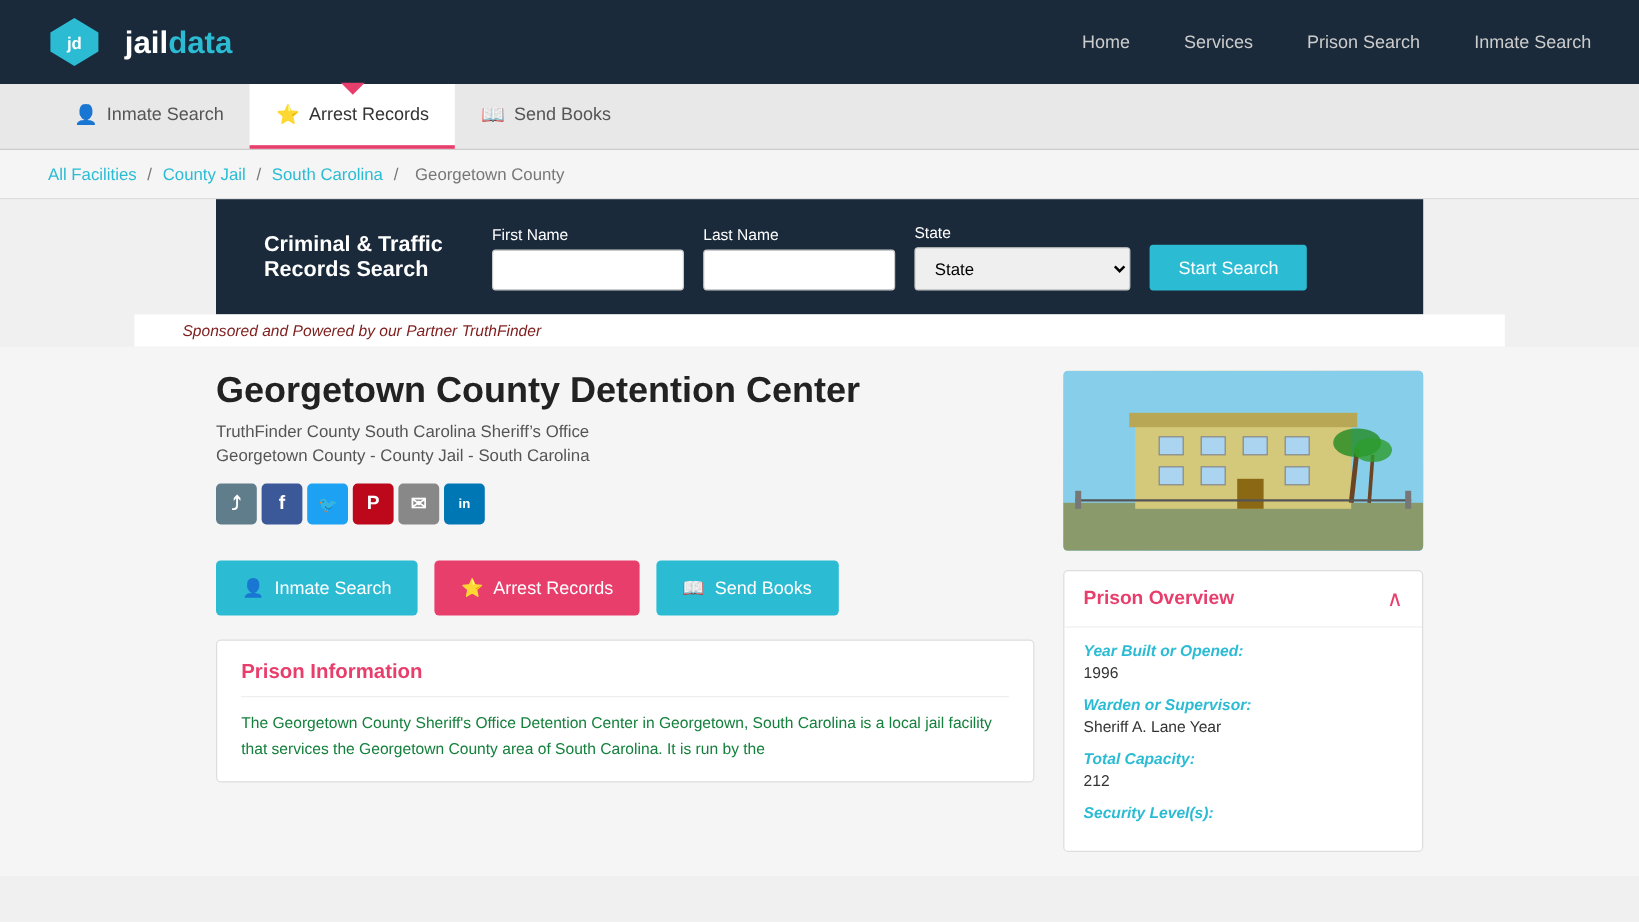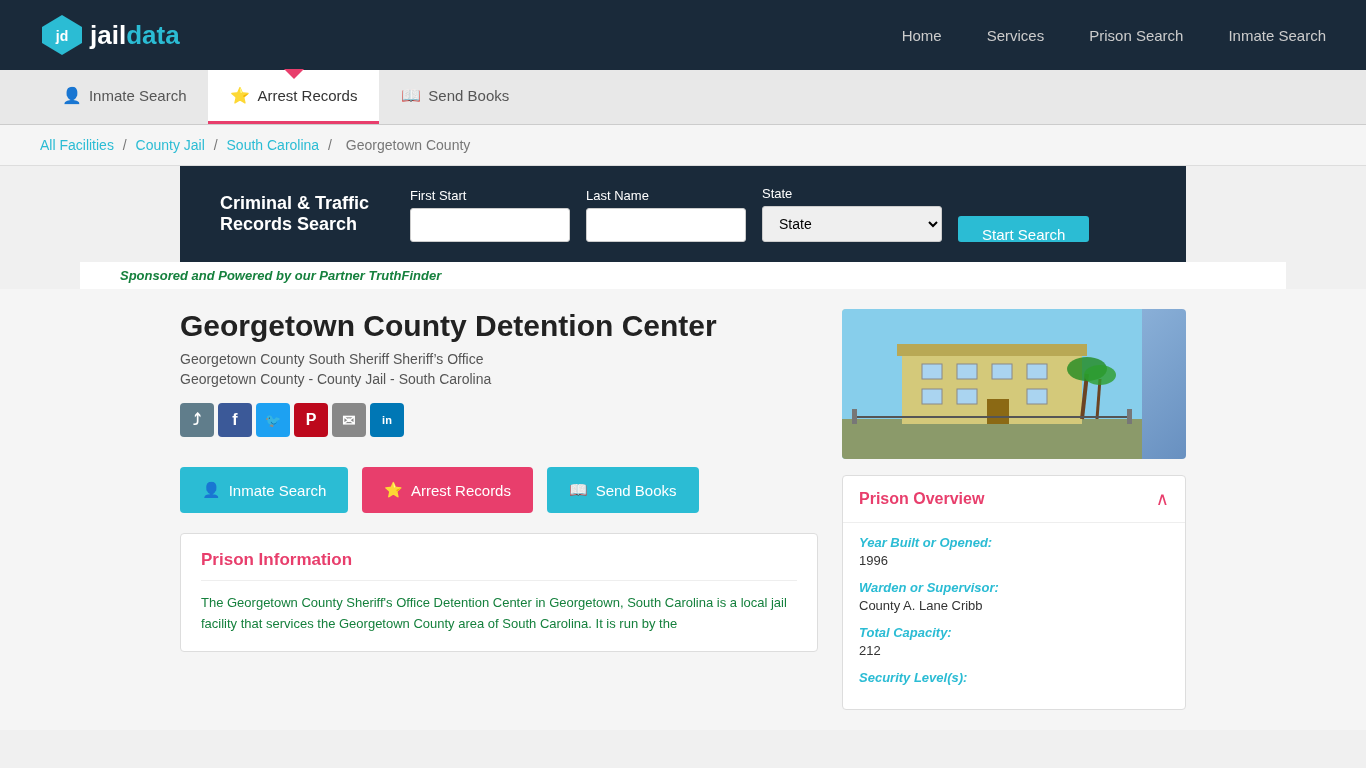--- a/index.html
+++ b/index.html
@@ -10,21 +10,21 @@
       background: #1a2a3a;
       display: flex;
       align-items: center;
       justify-content: space-between;
       padding: 0 40px;
       height: 70px;
     }
     .logo-area {
       display: flex;
       align-items: center;
-      gap: 6px;
+      gap: 20px;
     }
     .logo-icon {
       width: 44px;
       height: 44px;
     }
     .logo-text {
       font-size: 26px;
       font-weight: bold;
     }
     .logo-text .jail { color: #fff; }
@@ -132,43 +132,42 @@
     .field-group select { width: 180px; }
     .start-search-btn {
       background: #2bbcd4;
       color: #fff;
       border: none;
       padding: 10px 24px;
       font-size: 15px;
       border-radius: 3px;
       cursor: pointer;
       white-space: nowrap;
-      height: 26px;
+      height: 38px;
     }
 
     
     .sponsored {
       padding: 6px 40px;
       font-style: italic;
       font-size: 13px;
-      color: #15803d;
-      margin: 0 80px;
+      color: #7f1d1d;
+      margin: 0 112px;
       background: #fff;
-      font-weight: bold;
     }
 
     
     .main-content {
       display: flex;
       gap: 24px;
       padding: 20px 180px;
       background: #f5f5f5;
     }
     .content-left { flex: 1; }
-    .content-right { width: 344px; }
+    .content-right { width: 300px; }
 
     
     .facility-title {
       font-size: 30px;
       font-weight: bold;
       color: #222;
       margin-bottom: 8px;
     }
     .facility-sub {
       color: #555;
@@ -331,21 +330,21 @@
   <span>Georgetown County</span>
 </div>
 
 <div class="search-banner">
   <div class="search-banner-title">
     <span>Criminal &amp; Traffic</span><br>
     <span>Records Search</span>
   </div>
   <div class="search-fields">
     <div class="field-group">
-      <label>First Start</label>
+      <label>First Name</label>
       <input type="text" placeholder="" style="">
     </div>
     <div class="field-group">
       <label>Last Name</label>
       <input type="text" placeholder="" style="">
     </div>
     <div class="field-group">
       <label>State</label>
       <select>
         <option>State</option>
@@ -359,21 +358,21 @@
   </div>
 </div>
 <div class="sponsored">
   <em>Sponsored and Powered by our Partner TruthFinder</em>
 </div>
 
 <div class="main-content">
 
   <div class="content-left">
     <h1 class="facility-title">Georgetown County Detention Center</h1>
-    <p class="facility-sub">Georgetown County South Sheriff Sheriff’s Office</p>
+    <p class="facility-sub">TruthFinder County South Carolina Sheriff’s Office</p>
     <p class="facility-sub">Georgetown County - County Jail - South Carolina</p>
 
     <div class="social-icons">
       <a class="soc-btn soc-share" title="Share">⤴</a>
       <a class="soc-btn soc-fb" title="Facebook">f</a>
       <a class="soc-btn soc-tw" title="Twitter" style="font-size:13px;">🐦</a>
       <a class="soc-btn soc-pin" title="Pinterest">P</a>
       <a class="soc-btn soc-email" title="Email">✉</a>
       <a class="soc-btn soc-li" title="LinkedIn" style="font-size:11px;">in</a>
     </div>
@@ -437,21 +436,21 @@
     <div class="prison-overview-card">
       <div class="overview-header">
         <span class="overview-title">Prison Overview</span>
         <span class="chevron-icon">∧</span>
       </div>
       <div class="overview-body">
         <div class="overview-field-label">Year Built or Opened:</div>
         <div class="overview-field-value">1996</div>
 
         <div class="overview-field-label">Warden or Supervisor:</div>
-        <div class="overview-field-value">County A. Lane Cribb</div>
+        <div class="overview-field-value">Sheriff A. Lane Year</div>
 
         <div class="overview-field-label">Total Capacity:</div>
         <div class="overview-field-value">212</div>
 
         <div class="overview-field-label">Security Level(s):</div>
         <div class="overview-field-value"></div>
       </div>
     </div>
   </div>
 </div>

